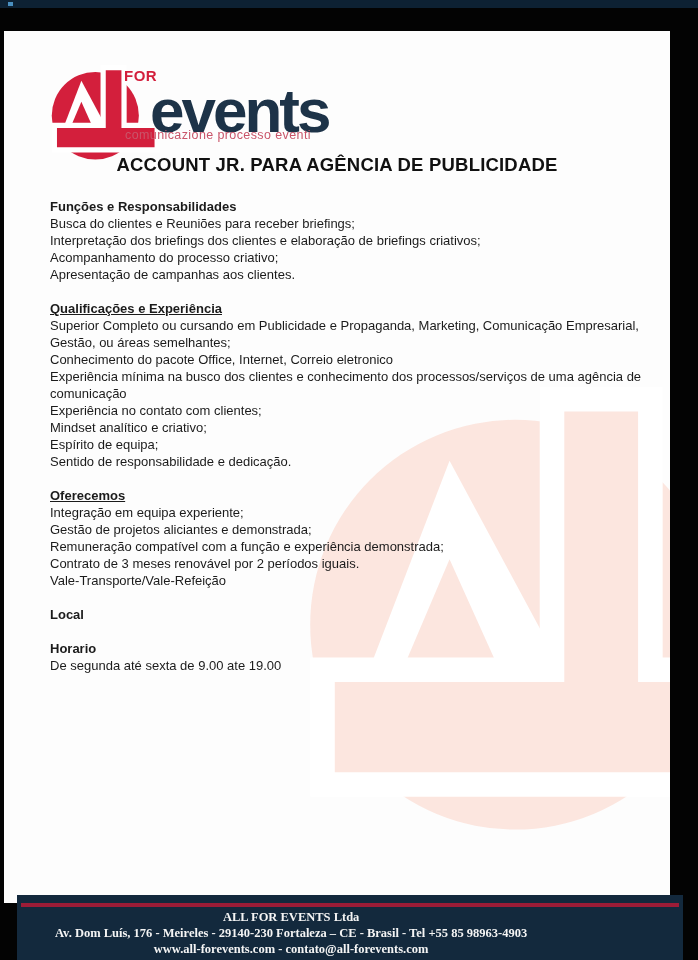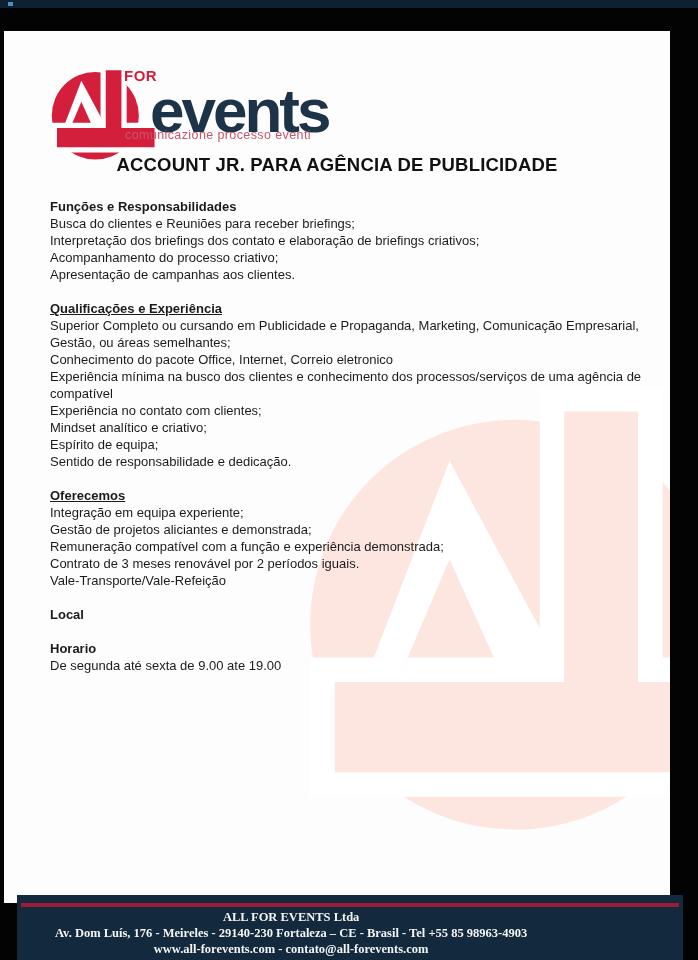--- a/index.html
+++ b/index.html
@@ -85,31 +85,31 @@
   <div class="logo-for">FOR</div>
   <div class="logo-wordmark">events</div>
   <div class="logo-tagline">comunicazione processo eventi</div>
 
   <div class="job-title">ACCOUNT JR. PARA AGÊNCIA DE PUBLICIDADE</div>
 
   <div class="sections">
       <div class="section">
         <div class="section-heading">Funções e Responsabilidades</div>
         <div class="section-line">Busca do clientes e Reuniões para receber briefings;</div>
-        <div class="section-line">Interpretação dos briefings dos contato e elaboração de briefings criativos;</div>
+        <div class="section-line">Interpretação dos briefings dos clientes e elaboração de briefings criativos;</div>
         <div class="section-line">Acompanhamento do processo criativo;</div>
         <div class="section-line">Apresentação de campanhas aos clientes.</div>
       </div>
       <div class="section">
         <div class="section-heading underlined">Qualificações e Experiência</div>
         <div class="section-line">Superior Completo ou cursando em Publicidade e Propaganda, Marketing, Comunicação Empresarial,</div>
         <div class="section-line">Gestão, ou áreas semelhantes;</div>
         <div class="section-line">Conhecimento do pacote Office, Internet, Correio eletronico</div>
         <div class="section-line">Experiência mínima na busco dos clientes e conhecimento dos processos/serviços de uma agência de</div>
-        <div class="section-line">compatível</div>
+        <div class="section-line">comunicação</div>
         <div class="section-line">Experiência no contato com clientes;</div>
         <div class="section-line">Mindset analítico e criativo;</div>
         <div class="section-line">Espírito de equipa;</div>
         <div class="section-line">Sentido de responsabilidade e dedicação.</div>
       </div>
       <div class="section">
         <div class="section-heading underlined">Oferecemos</div>
         <div class="section-line">Integração em equipa experiente;</div>
         <div class="section-line">Gestão de projetos aliciantes e demonstrada;</div>
         <div class="section-line">Remuneração compatível com a função e experiência demonstrada;</div>

